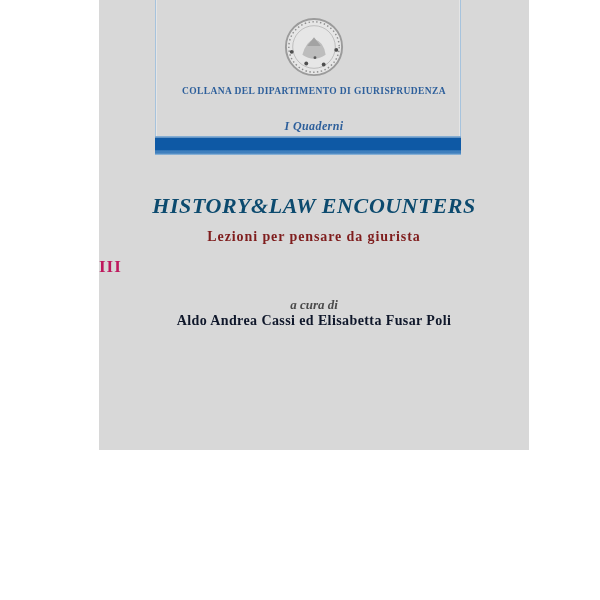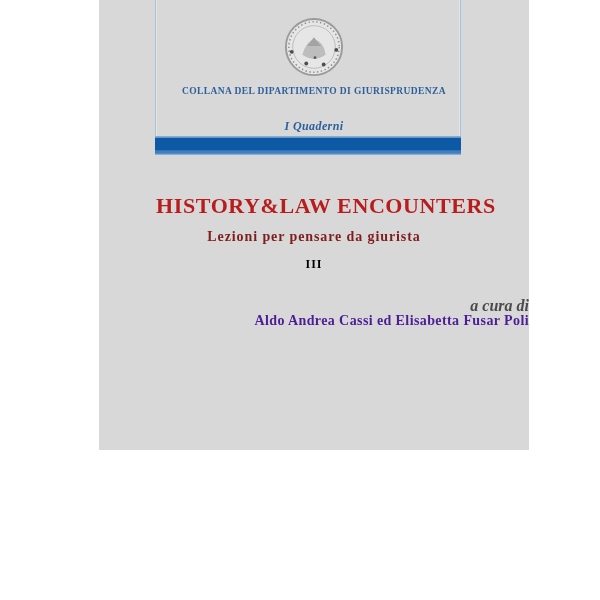--- a/index.html
+++ b/index.html
@@ -25,38 +25,38 @@
   .collana-2{top:102px;}
   .quaderni{
     position:absolute;left:0;top:119px;width:100%;text-align:center;z-index:1;
     color:#2d5f9b;font-weight:bold;font-style:italic;font-size:12px;letter-spacing:.4px;
   }
   .blue-band{
     position:absolute;left:56px;top:136px;width:306px;height:19px;z-index:1;
     background:linear-gradient(180deg,#85add2 0,#85add2 6%,#0e59a5 13%,#0e59a5 72%,#3f7fbd 78%,#3f7fbd 90%,#9fc0dd 100%);
   }
   .book-title{
-    position:absolute;left:12px;top:193px;width:100%;margin:0;text-align:center;z-index:1;
-    color:#b91c1c;font-size:22px;font-weight:bold;letter-spacing:.6px;
+    position:absolute;left:0;top:193px;width:100%;margin:0;text-align:center;z-index:1;
+    color:#0c4a6e;font-size:22px;font-weight:bold;font-style:italic;letter-spacing:.6px;
   }
   .book-subtitle{
     position:absolute;left:0;top:229px;width:100%;margin:0;text-align:center;z-index:1;
     color:#7f1d1d;font-size:14px;font-weight:bold;letter-spacing:.9px;
   }
   .volume{
-    position:absolute;left:0;top:257px;width:100%;text-align:center;z-index:1;
-    color:#000000;font-size:12px;font-weight:bold;letter-spacing:1px;
+    position:absolute;left:0;top:257px;width:100%;text-align:left;z-index:1;
+    color:#be185d;font-size:17px;font-weight:bold;letter-spacing:1px;
   }
   .curated-label{
-    position:absolute;left:0;top:297px;width:100%;text-align:right;z-index:1;
-    color:#4a4a4a;font-size:16px;font-weight:bold;font-style:italic;
+    position:absolute;left:0;top:297px;width:100%;text-align:center;z-index:1;
+    color:#4a4a4a;font-size:13px;font-weight:bold;font-style:italic;
   }
   .editors{
-    position:absolute;left:0;top:313px;width:100%;text-align:right;z-index:1;
-    color:#4c1d95;font-size:14px;font-weight:bold;letter-spacing:.4px;
+    position:absolute;left:0;top:313px;width:100%;text-align:center;z-index:1;
+    color:#0f172a;font-size:14px;font-weight:bold;letter-spacing:.4px;
   }
   .pub-emblem{position:absolute;left:189px;top:452px;z-index:6;}
   .pub-line{
     position:absolute;left:0;top:534px;width:100%;text-align:center;z-index:6;
     color:#8799ad;font-size:12px;letter-spacing:1.4px;
   }
   .wm-band{
     position:absolute;left:0;top:468px;width:430px;height:132px;z-index:5;
     background:rgba(255,255,255,0.62);
   }

